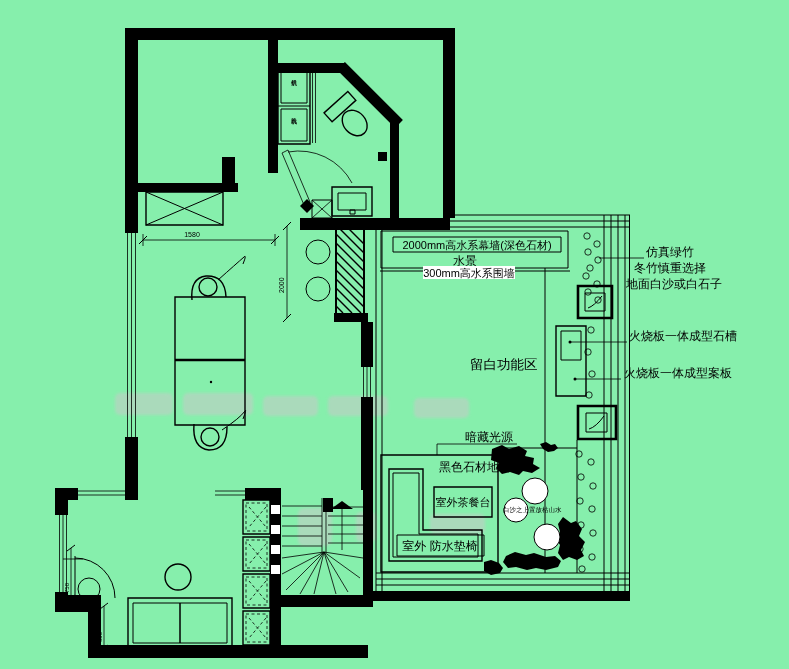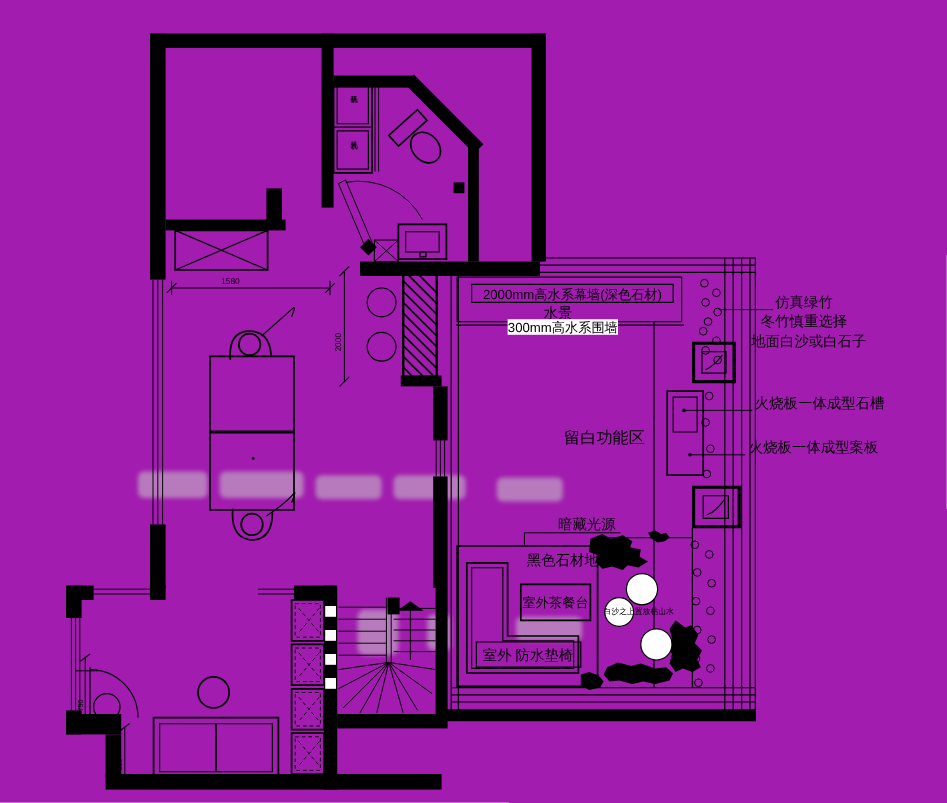--- a/index.html
+++ b/index.html
@@ -1,16 +1,16 @@
 <!DOCTYPE html>
 <html><head>
 <meta charset="utf-8">
 <style>
   html,body{margin:0;padding:0;background:#fff;}
-  .canvas{position:relative;width:789px;height:669px;background:#a21caf;overflow:hidden;
+  .canvas{position:relative;width:789px;height:669px;background:#86efac;overflow:hidden;
           font-family:"Liberation Sans","DejaVu Sans",sans-serif;text-align:right;}
   svg{position:absolute;left:0;top:0;}
   svg *{vector-effect:non-scaling-stroke;}
   .ln{stroke:#000;fill:none;stroke-width:1;}
   .ln08{stroke:#000;fill:none;stroke-width:.8;}
   .ln12{stroke:#000;fill:none;stroke-width:1.4;}
   .ln2{stroke:#000;fill:none;stroke-width:2;}
   .ln3{stroke:#000;fill:none;stroke-width:2.6;}
   .blk{fill:#000;stroke:none;}
   .wht{fill:#fff;stroke:none;}

